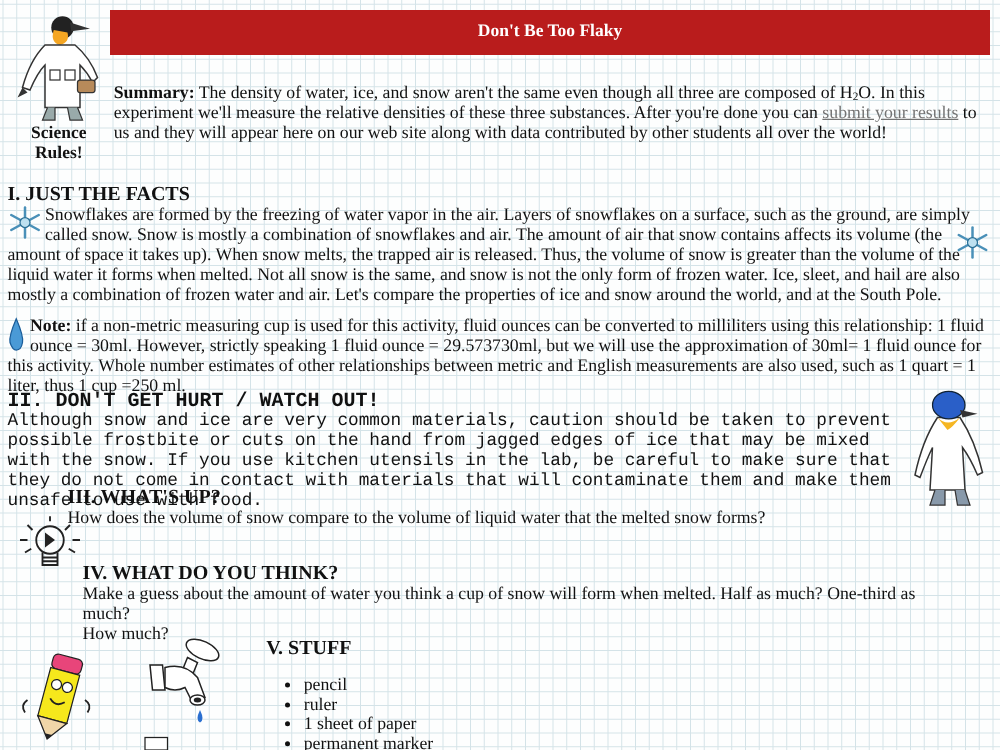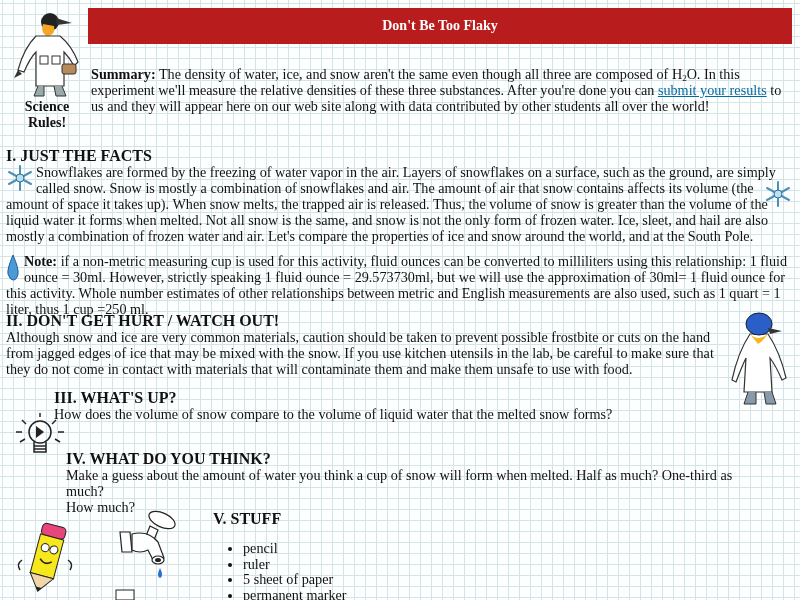--- a/index.html
+++ b/index.html
@@ -17,30 +17,30 @@
   .abs { position: absolute; }
   .penguin-sci { left: 10px; top: 8px; width: 70px; height: 92px; }
   .sci-label { left: 14px; top: 99px; width: 66px; text-align: center; font-weight: bold; font-size: 14px; line-height: 16px; }
   .header-bar {
     left: 88px; top: 8px; width: 704px; height: 36px;
     background: #b91c1c; color: #fff; font-weight: bold; font-size: 14px;
     display: flex; align-items: center; justify-content: center;
   }
   .summary { left: 91px; top: 66px; width: 700px; }
   .summary b { font-weight: bold; }
-  .summary a { color: #0369a1; text-decoration: underline; }
+  .summary a { color: #737373; text-decoration: underline; }
   sub { font-size: 9px; line-height: 0; vertical-align: -2px; }
   .sec1 { left: 6px; top: 148px; width: 784px; }
   h3 { margin: 0; font-size: 16px; font-weight: bold; line-height: 16px; }
   p { margin: 0; }
   .flake-l { float: left; width: 28px; height: 28px; margin-right: 2px; }
   .flake-r { left: 764px; top: 180px; width: 28px; height: 28px; }
   .note { left: 6px; top: 253px; width: 784px; }
   .drop { float: left; width: 14px; height: 28px; margin-right: 4px; }
-  .sec2 { left: 6px; top: 313px; width: 720px; }
+  .sec2 { left: 6px; top: 313px; width: 720px; font-family: Liberation Mono, monospace; }
   .penguin-cap { left: 728px; top: 312px; width: 62px; height: 96px; }
   .bulb { left: 12px; top: 410px; width: 52px; height: 56px; }
   .sec3 { left: 54px; top: 390px; width: 700px; }
   .sec4 { left: 66px; top: 434px; width: 700px; margin-top: 17px; }
   .pencil { left: 14px; top: 520px; width: 62px; height: 80px; }
   .faucet { left: 112px; top: 500px; width: 70px; height: 100px; }
   .sec5 { left: 213px; top: 511px; width: 300px; }
   .sec5 ul { margin: 14px 0 0 0; padding-left: 30px; }
   .sec5 li { line-height: 15.6px; }
 </style>
@@ -179,16 +179,16 @@
     <path d="M48 68 Q44 76 48 78 Q52 76 48 68 Z" fill="#2a6fd0"></path>
     <rect x="4" y="90" width="18" height="10" fill="#fff" stroke="#222"></rect>
   </svg>
 </div>
 
 <div class="abs sec5">
   <h3>V. STUFF</h3>
   <ul>
     <li>pencil</li>
     <li>ruler</li>
-    <li>5 sheet of paper</li>
+    <li>1 sheet of paper</li>
     <li>permanent marker</li>
   </ul>
 </div>
 
 </body></html>

